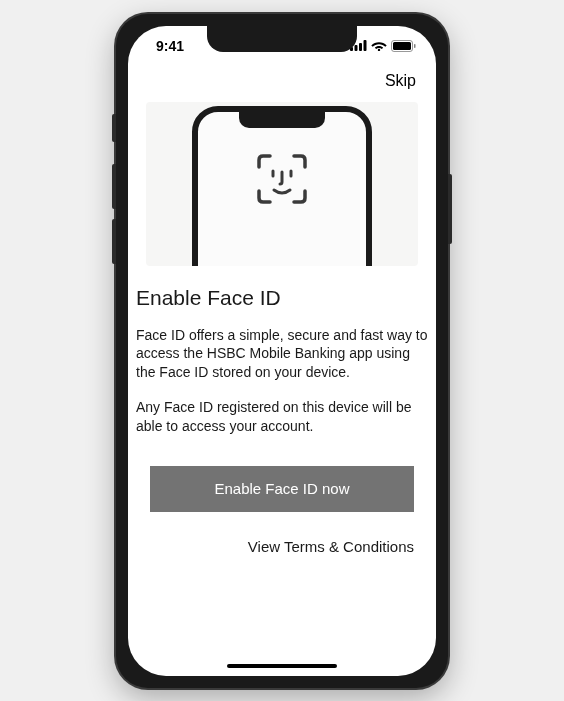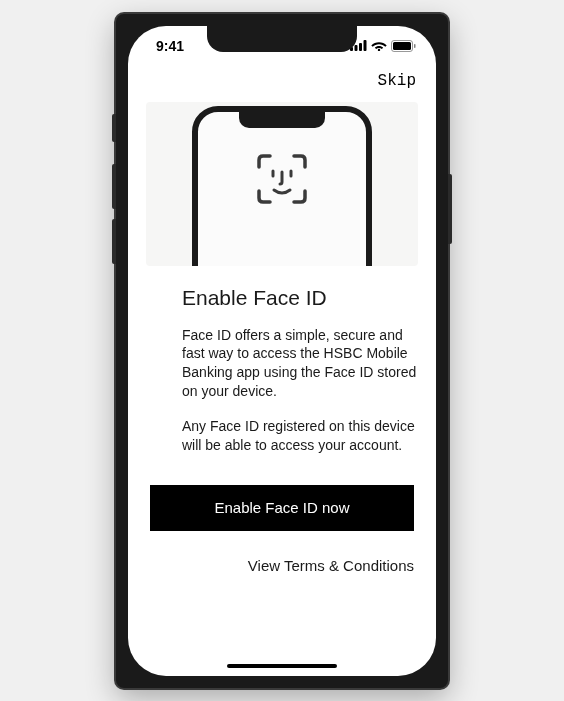--- a/index.html
+++ b/index.html
@@ -13,21 +13,21 @@
       display: flex;
       justify-content: center;
       align-items: center;
       width: 564px;
       height: 701px;
     }
     .device-frame {
       width: 332px;
       height: 674px;
       background: #1a1a1a;
-      border-radius: 8px;
+      border-radius: 32px;
       padding: 12px;
       position: relative;
       box-shadow: 0 0 0 2px #3a3a3a, 0 10px 30px rgba(0,0,0,0.3);
     }
     .side-button-left {
       position: absolute;
       left: -4px;
       width: 4px;
       background: #2a2a2a;
       border-radius: 2px 0 0 2px;
@@ -81,21 +81,20 @@
       gap: 4px;
     }
     .signal-icon, .wifi-icon, .battery-icon {
       display: inline-flex;
       align-items: center;
     }
     .top-bar {
       display: flex;
       justify-content: flex-end;
       padding: 6px 20px 12px;
-      font-family: Liberation Mono, monospace;
     }
     .skip-link {
       font-size: 16px;
       color: #000;
       font-weight: 400;
       cursor: pointer;
     }
     .illustration-area {
       margin: 0 18px;
       height: 164px;
@@ -127,40 +126,39 @@
       border-radius: 0 0 10px 10px;
     }
     .faceid-icon {
       position: absolute;
       top: 40px;
       left: 50%;
       transform: translateX(-50%);
     }
     .content {
       padding: 20px 8px 0;
-      margin-left: 46px;
     }
     .heading {
       font-size: 21px;
       font-weight: 400;
       color: #1a1a1a;
       margin-bottom: 16px;
     }
     .body-text {
       font-size: 14px;
       line-height: 1.35;
       color: #1a1a1a;
       margin-bottom: 16px;
     }
     .actions {
       padding: 14px 22px 0;
     }
     .primary-btn {
       width: 100%;
-      background: #000000;
+      background: #737373;
       color: #fff;
       border: none;
       height: 46px;
       font-size: 15px;
       font-weight: 400;
       cursor: pointer;
       margin-bottom: 18px;
     }
     .secondary-btn {
       width: 100%;

